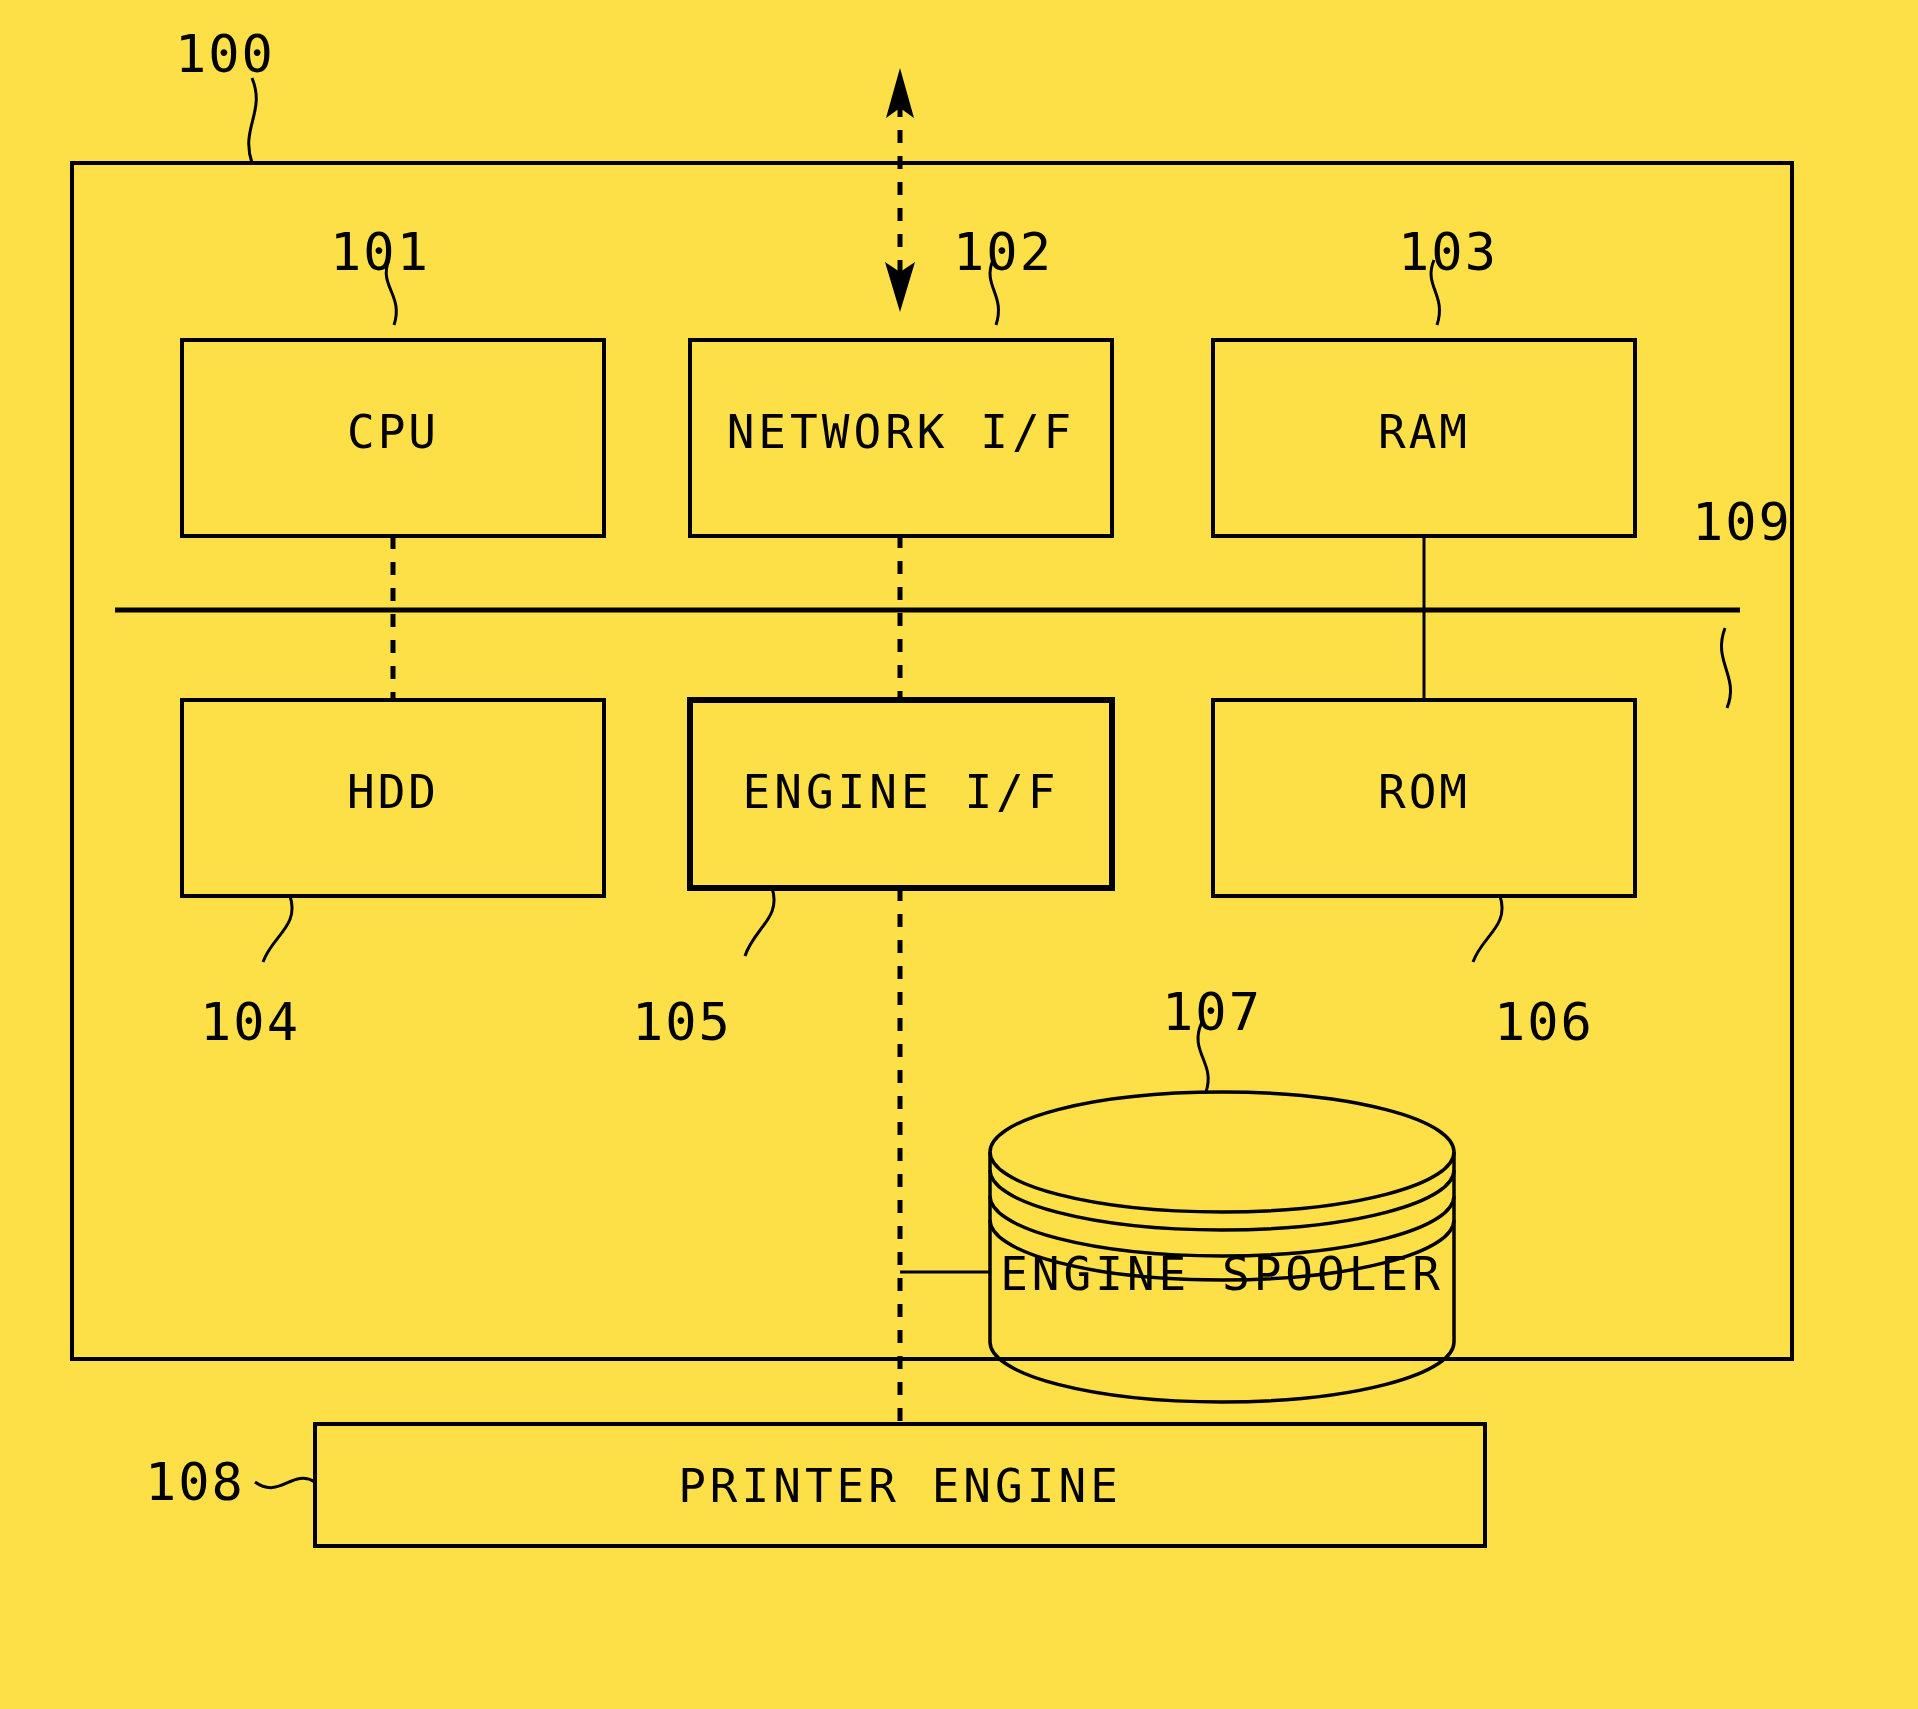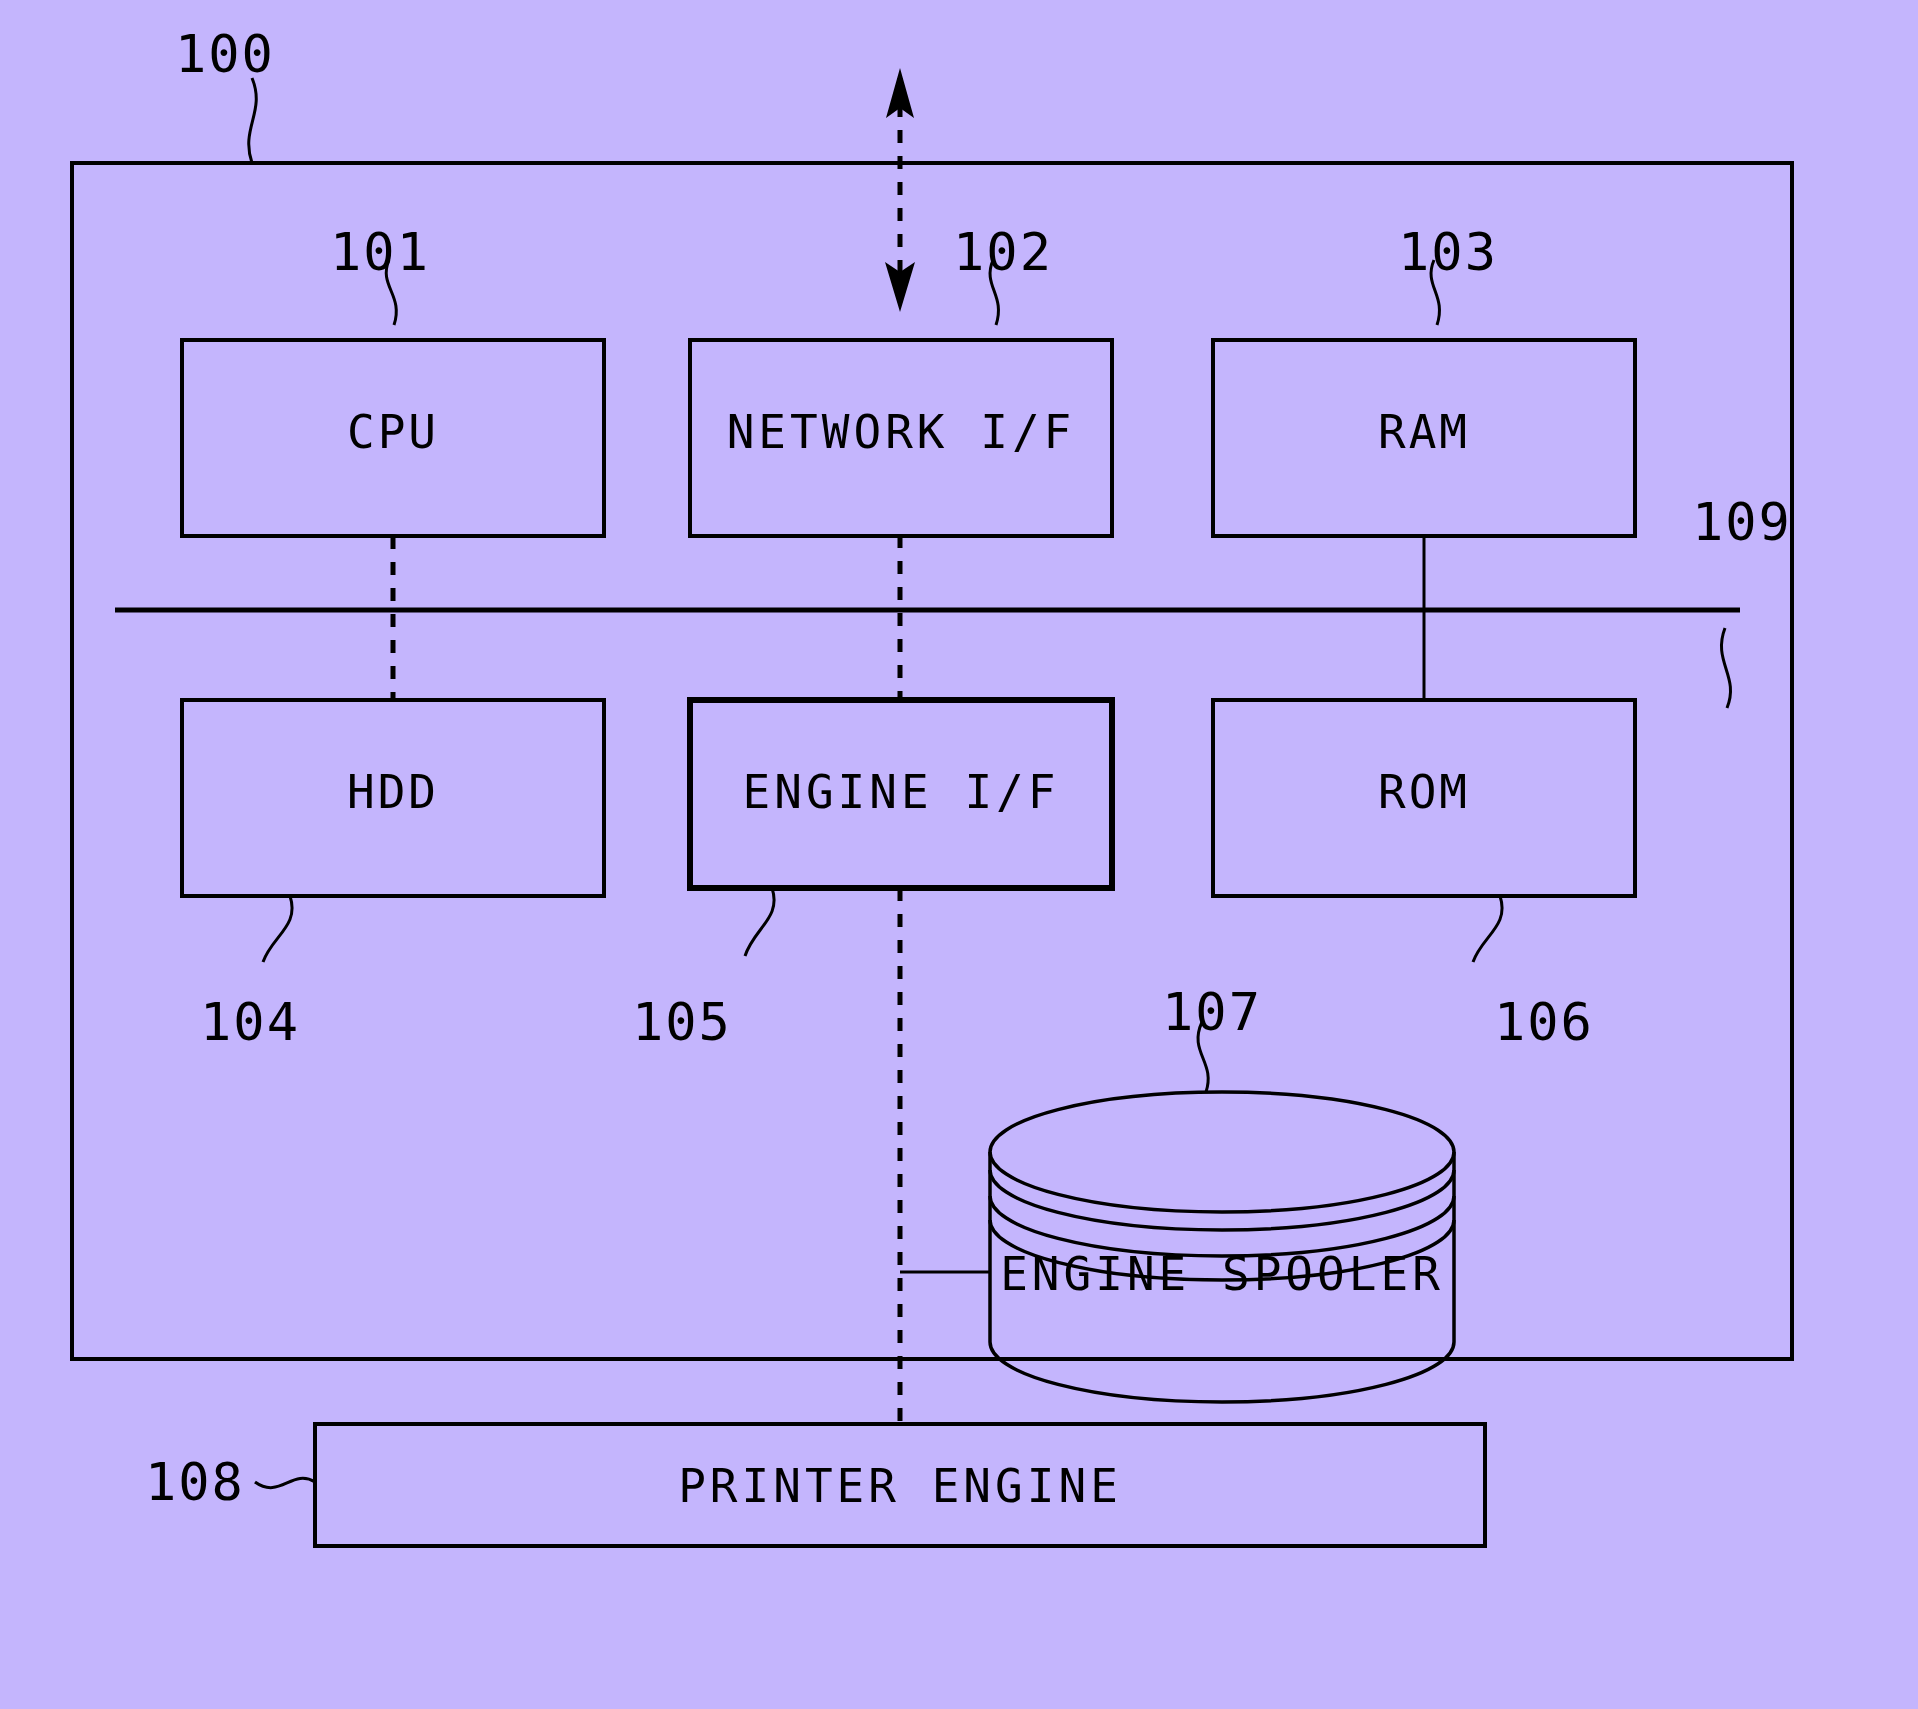--- a/index.html
+++ b/index.html
@@ -8,21 +8,21 @@
     padding: 0;
     background: #ffffff;
   }
   body {
     font-family: "DejaVu Sans Mono", monospace;
   }
   #figure {
     position: relative;
     width: 1918px;
     height: 1709px;
-    background: #c4b5fd;
+    background: #fde047;
     overflow: hidden;
   }
   #figure svg {
     position: absolute;
     top: 0;
     left: 0;
     width: 1918px;
     height: 1709px;
   }
   .ref-num {

